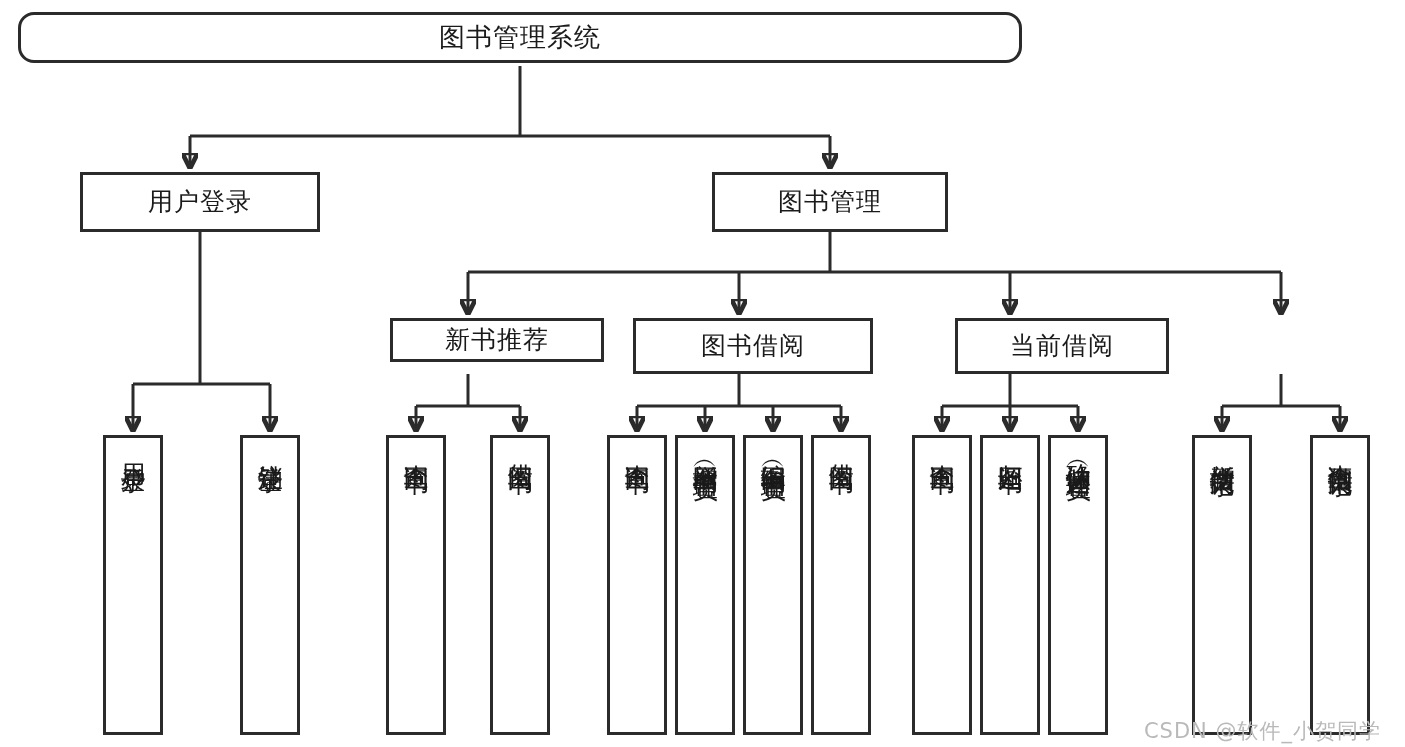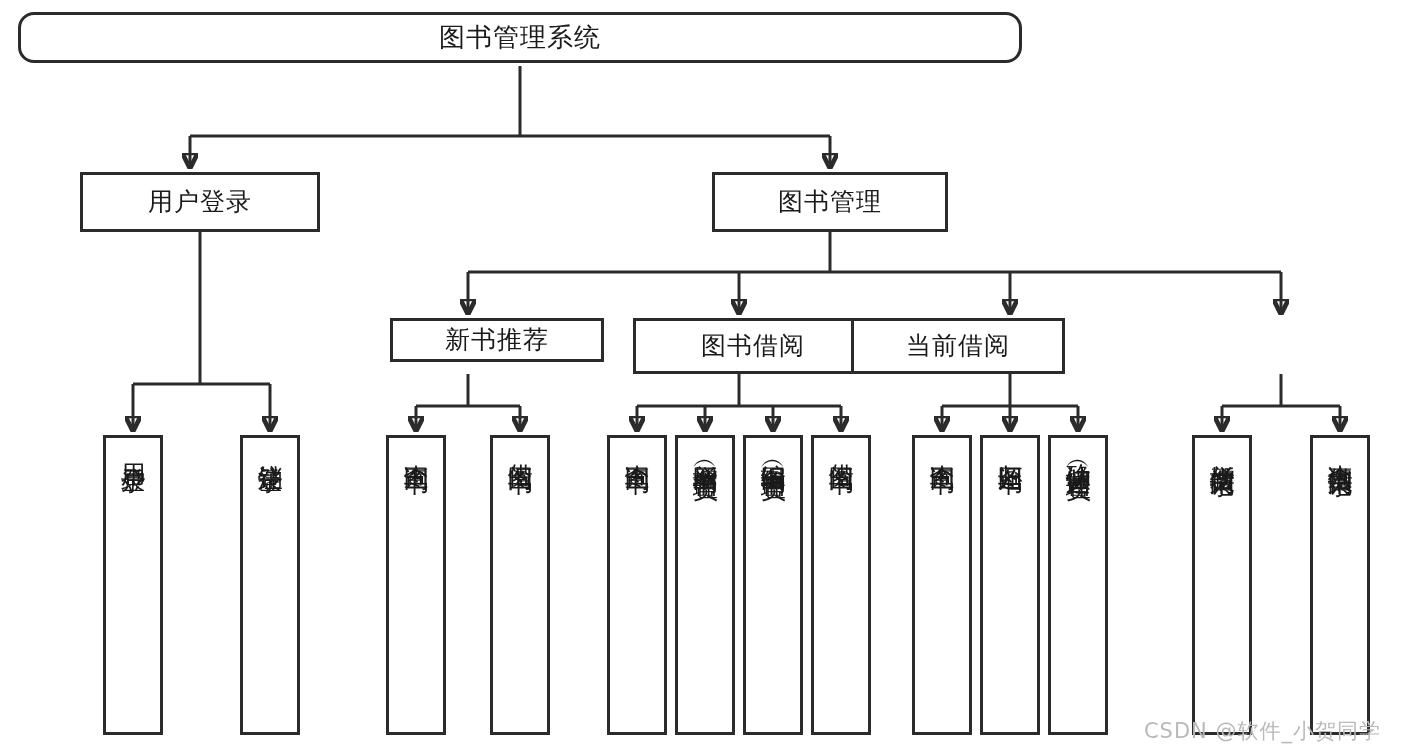--- a/index.html
+++ b/index.html
@@ -161,21 +161,21 @@
   </div>
 
   <div class="node horiz" style="left:362px; top:318px; width:214px; height:44px;margin-left:28px;">
     <span>新书推荐</span>
   </div>
 
   <div class="node horiz" style="left:633px; top:318px; width:240px; height:56px;">
     <span>图书借阅</span>
   </div>
 
-  <div class="node horiz" style="left:851px; top:318px; width:214px; height:56px;text-align:center;">
+  <div class="node horiz" style="left:955px; top:318px; width:214px; height:56px;text-align:center;">
     <span>当前借阅</span>
   </div>
 
 
   <div class="node vert" style="left:103px; top:435px; width:60px; height:300px;">
     <span class="vlabel">用户登录</span>
   </div>
 
   <div class="node vert" style="left:240px; top:435px; width:60px; height:300px;">
     <span class="vlabel">注销登录</span>

